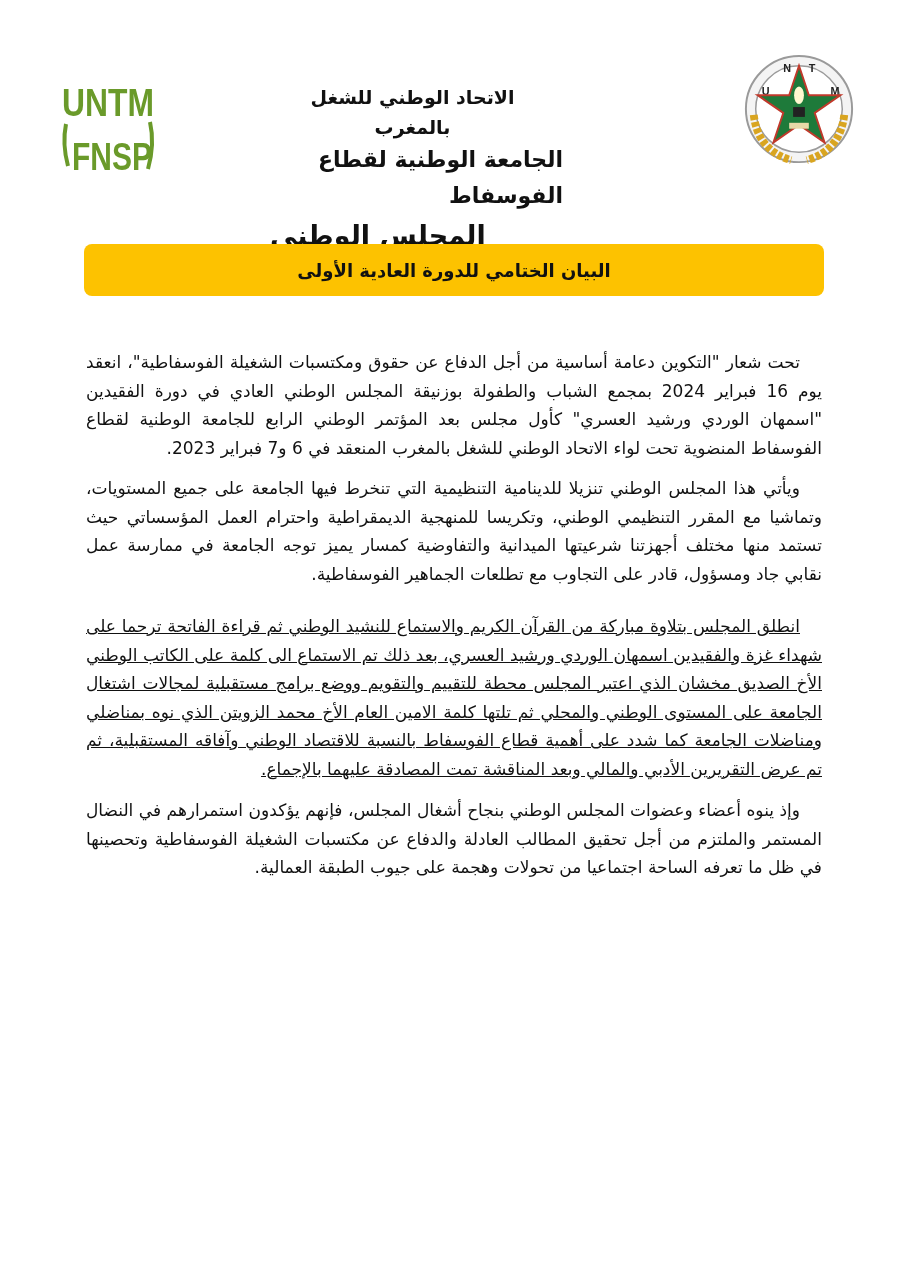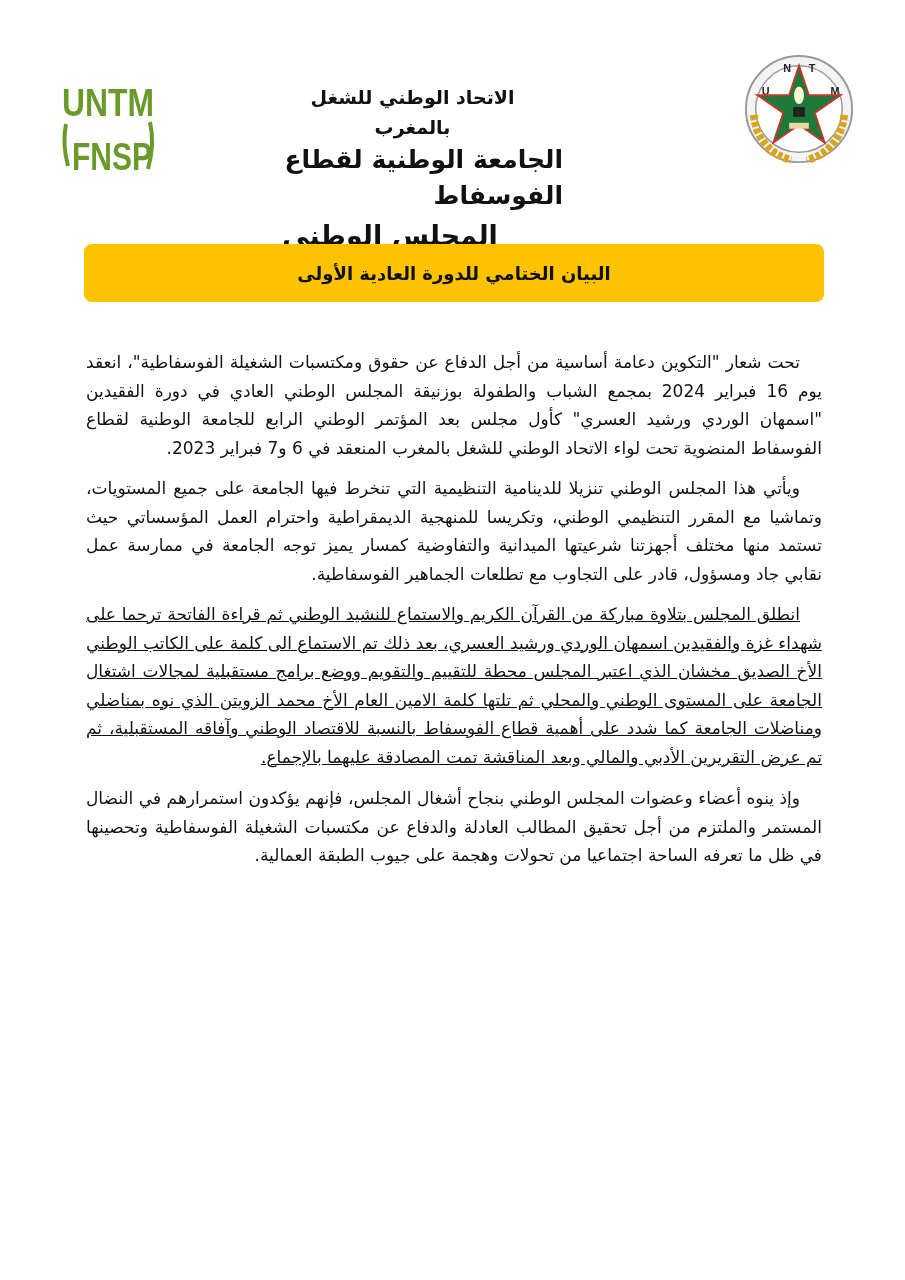--- a/index.html
+++ b/index.html
@@ -21,45 +21,45 @@
     }
     .logo-right svg { width: 100%; height: 100%; }
 
     
     .header {
       position: absolute; left: 270px; top: 82px; width: 365px;
       direction: rtl; text-align: center;
       font-family: "DejaVu Sans", sans-serif; font-weight: bold;
     }
     .header .line1 { font-size: 19px; line-height: 30px; padding-right: 80px; }
-    .header .line2 { font-size: 25px; line-height: 36px; text-align: right; padding-right: 72px; }
-    .header .line3 { font-size: 27px; line-height: 44px; text-align: center; padding-right: 125px; }
+    .header .line2 { font-size: 22px; line-height: 36px; text-align: right; padding-right: 72px; }
+    .header .line3 { font-size: 27px; line-height: 44px; text-align: left; padding-right: 125px; }
 
     
     .banner {
-      position: absolute; left: 84px; top: 244px; width: 740px; height: 58px;
+      position: absolute; left: 84px; top: 244px; width: 740px; height: 52px;
       background: #fdc200; border-radius: 8px;
       display: flex; align-items: center; justify-content: center;
       direction: rtl;
     }
     .banner span {
       font-weight: bold; font-size: 18px; color: #111;
       font-family: "DejaVu Sans", sans-serif;
     }
 
     
     .body {
       position: absolute; left: 86px; top: 348px; width: 736px;
       direction: rtl; text-align: justify; text-align-last: right;
       font-family: "DejaVu Sans", sans-serif;
       font-size: 17px; line-height: 28.5px; color: #111;
     }
     .body p { margin: 0 0 12px 0; text-indent: 22px; }
     .body p.p1 { margin-bottom: 12px; }
-    .body p.p2 { margin-bottom: 12px; }
+    .body p.p2 { margin-bottom: 24px; }
     .body p.p3 { margin-bottom: 13px; text-decoration: underline; }
     .body p.p4 { margin-bottom: 16px; }
   </style>
 </head>
 <body>
 
 <div class="page">
 
   <div class="logo-left">
     <svg viewBox="0 0 100 105">

